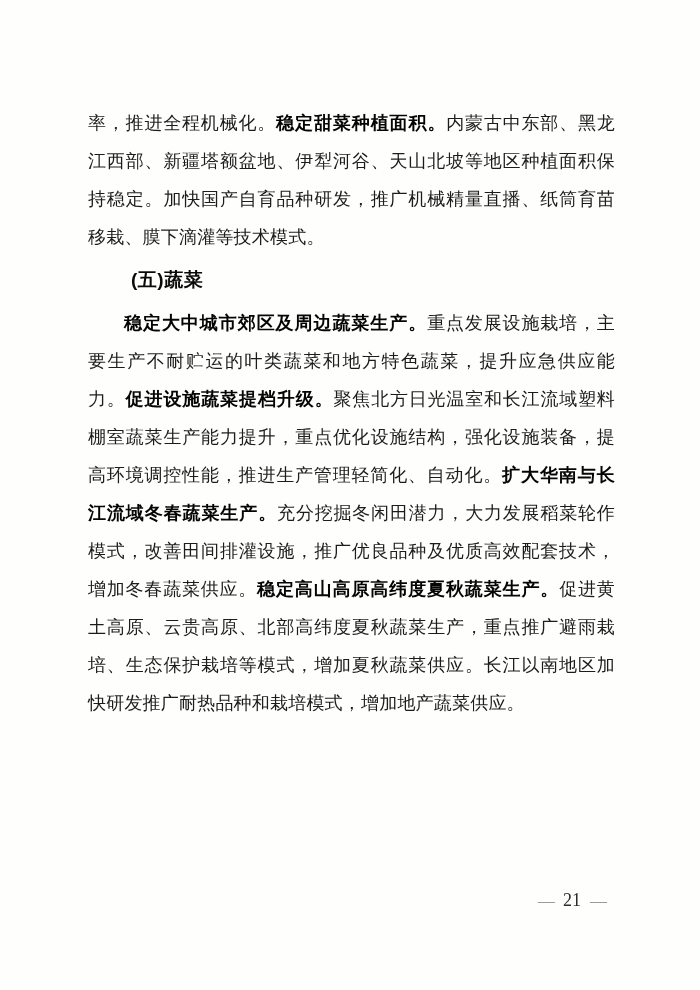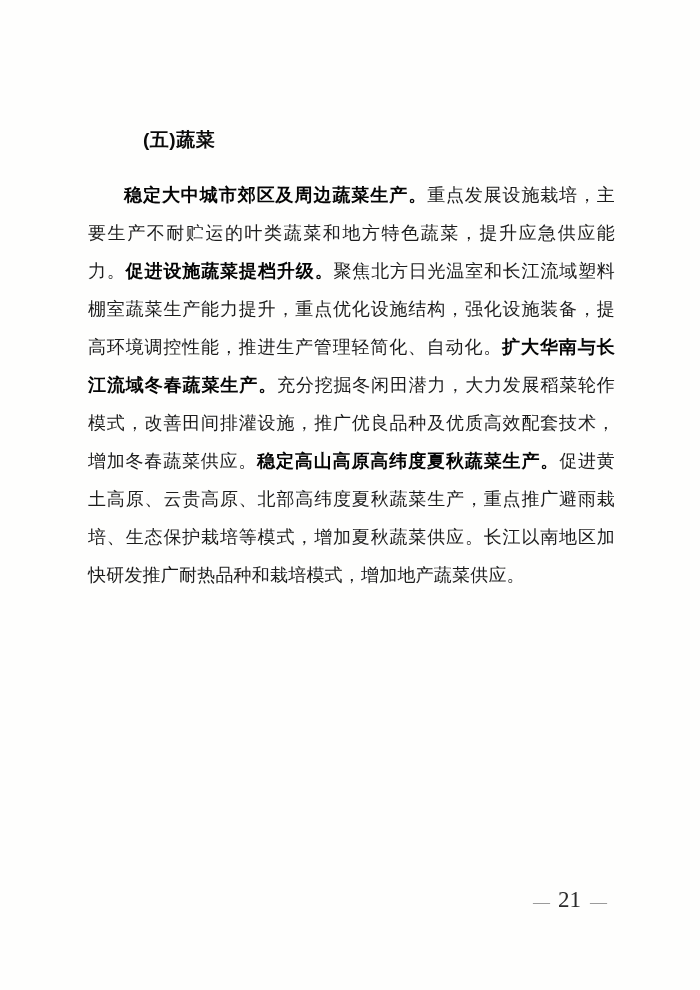--- a/index.html
+++ b/index.html
@@ -27,21 +27,21 @@
     margin: 0;
     font-size: 18px;
     line-height: 38px;
     letter-spacing: 0.2px;
     text-align: justify;
     text-justify: inter-ideograph;
     color: #1c1c1c;
   }
   .para.indent { text-indent: 2em; }
   .heading {
-    margin: 17px;
+    margin: 5px;
     font-size: 19px;
     line-height: 38px;
     font-weight: 700;
     text-indent: 2em;
     color: #0a0a0a;
     font-family: "Liberation Sans", "DejaVu Sans", sans-serif;
     letter-spacing: 0.5px;
   }
   .run { font-weight: 400; }
   .run.bold {
@@ -61,29 +61,30 @@
     position: absolute;
     right: 94px;
     top: 0;
     display: flex;
     align-items: baseline;
     gap: 9px;
     font-size: 17px;
     line-height: 28px;
   }
   .footer-dash { color: #8b8b8b; letter-spacing: -1px; }
-  .footer-num { color: #2b2b2b; font-size: 23px; }
+  .footer-num { color: #2b2b2b; font-size: 18px; }
 </style>
 </head>
 <body>
 
 <div class="page">
 
   <main class="content">
 
+    <p class="para"><span class="run">率，推进全程机械化。</span><span class="run bold">稳定甜菜种植面积。</span><span class="run">内蒙古中东部、黑龙江西部、新疆塔额盆地、伊犁河谷、天山北坡等地区种植面积保持稳定。加快国产自育品种研发，推广机械精量直播、纸筒育苗移栽、膜下滴灌等技术模式。</span></p>
 
     <h2 class="heading">(五)蔬菜</h2>
 
 
     <p class="para indent"><span class="run bold">稳定大中城市郊区及周边蔬菜生产。</span><span class="run">重点发展设施栽培，主要生产不耐贮运的叶类蔬菜和地方特色蔬菜，提升应急供应能力。</span><span class="run bold">促进设施蔬菜提档升级。</span><span class="run">聚焦北方日光温室和长江流域塑料棚室蔬菜生产能力提升，重点优化设施结构，强化设施装备，提高环境调控性能，推进生产管理轻简化、自动化。</span><span class="run bold">扩大华南与长江流域冬春蔬菜生产。</span><span class="run">充分挖掘冬闲田潜力，大力发展稻菜轮作模式，改善田间排灌设施，推广优良品种及优质高效配套技术，增加冬春蔬菜供应。</span><span class="run bold">稳定高山高原高纬度夏秋蔬菜生产。</span><span class="run">促进黄土高原、云贵高原、北部高纬度夏秋蔬菜生产，重点推广避雨栽培、生态保护栽培等模式，增加夏秋蔬菜供应。长江以南地区加快研发推广耐热品种和栽培模式，增加地产蔬菜供应。</span></p>
 
   </main>
 
   <footer class="footer">
     <div class="footer-inner">

